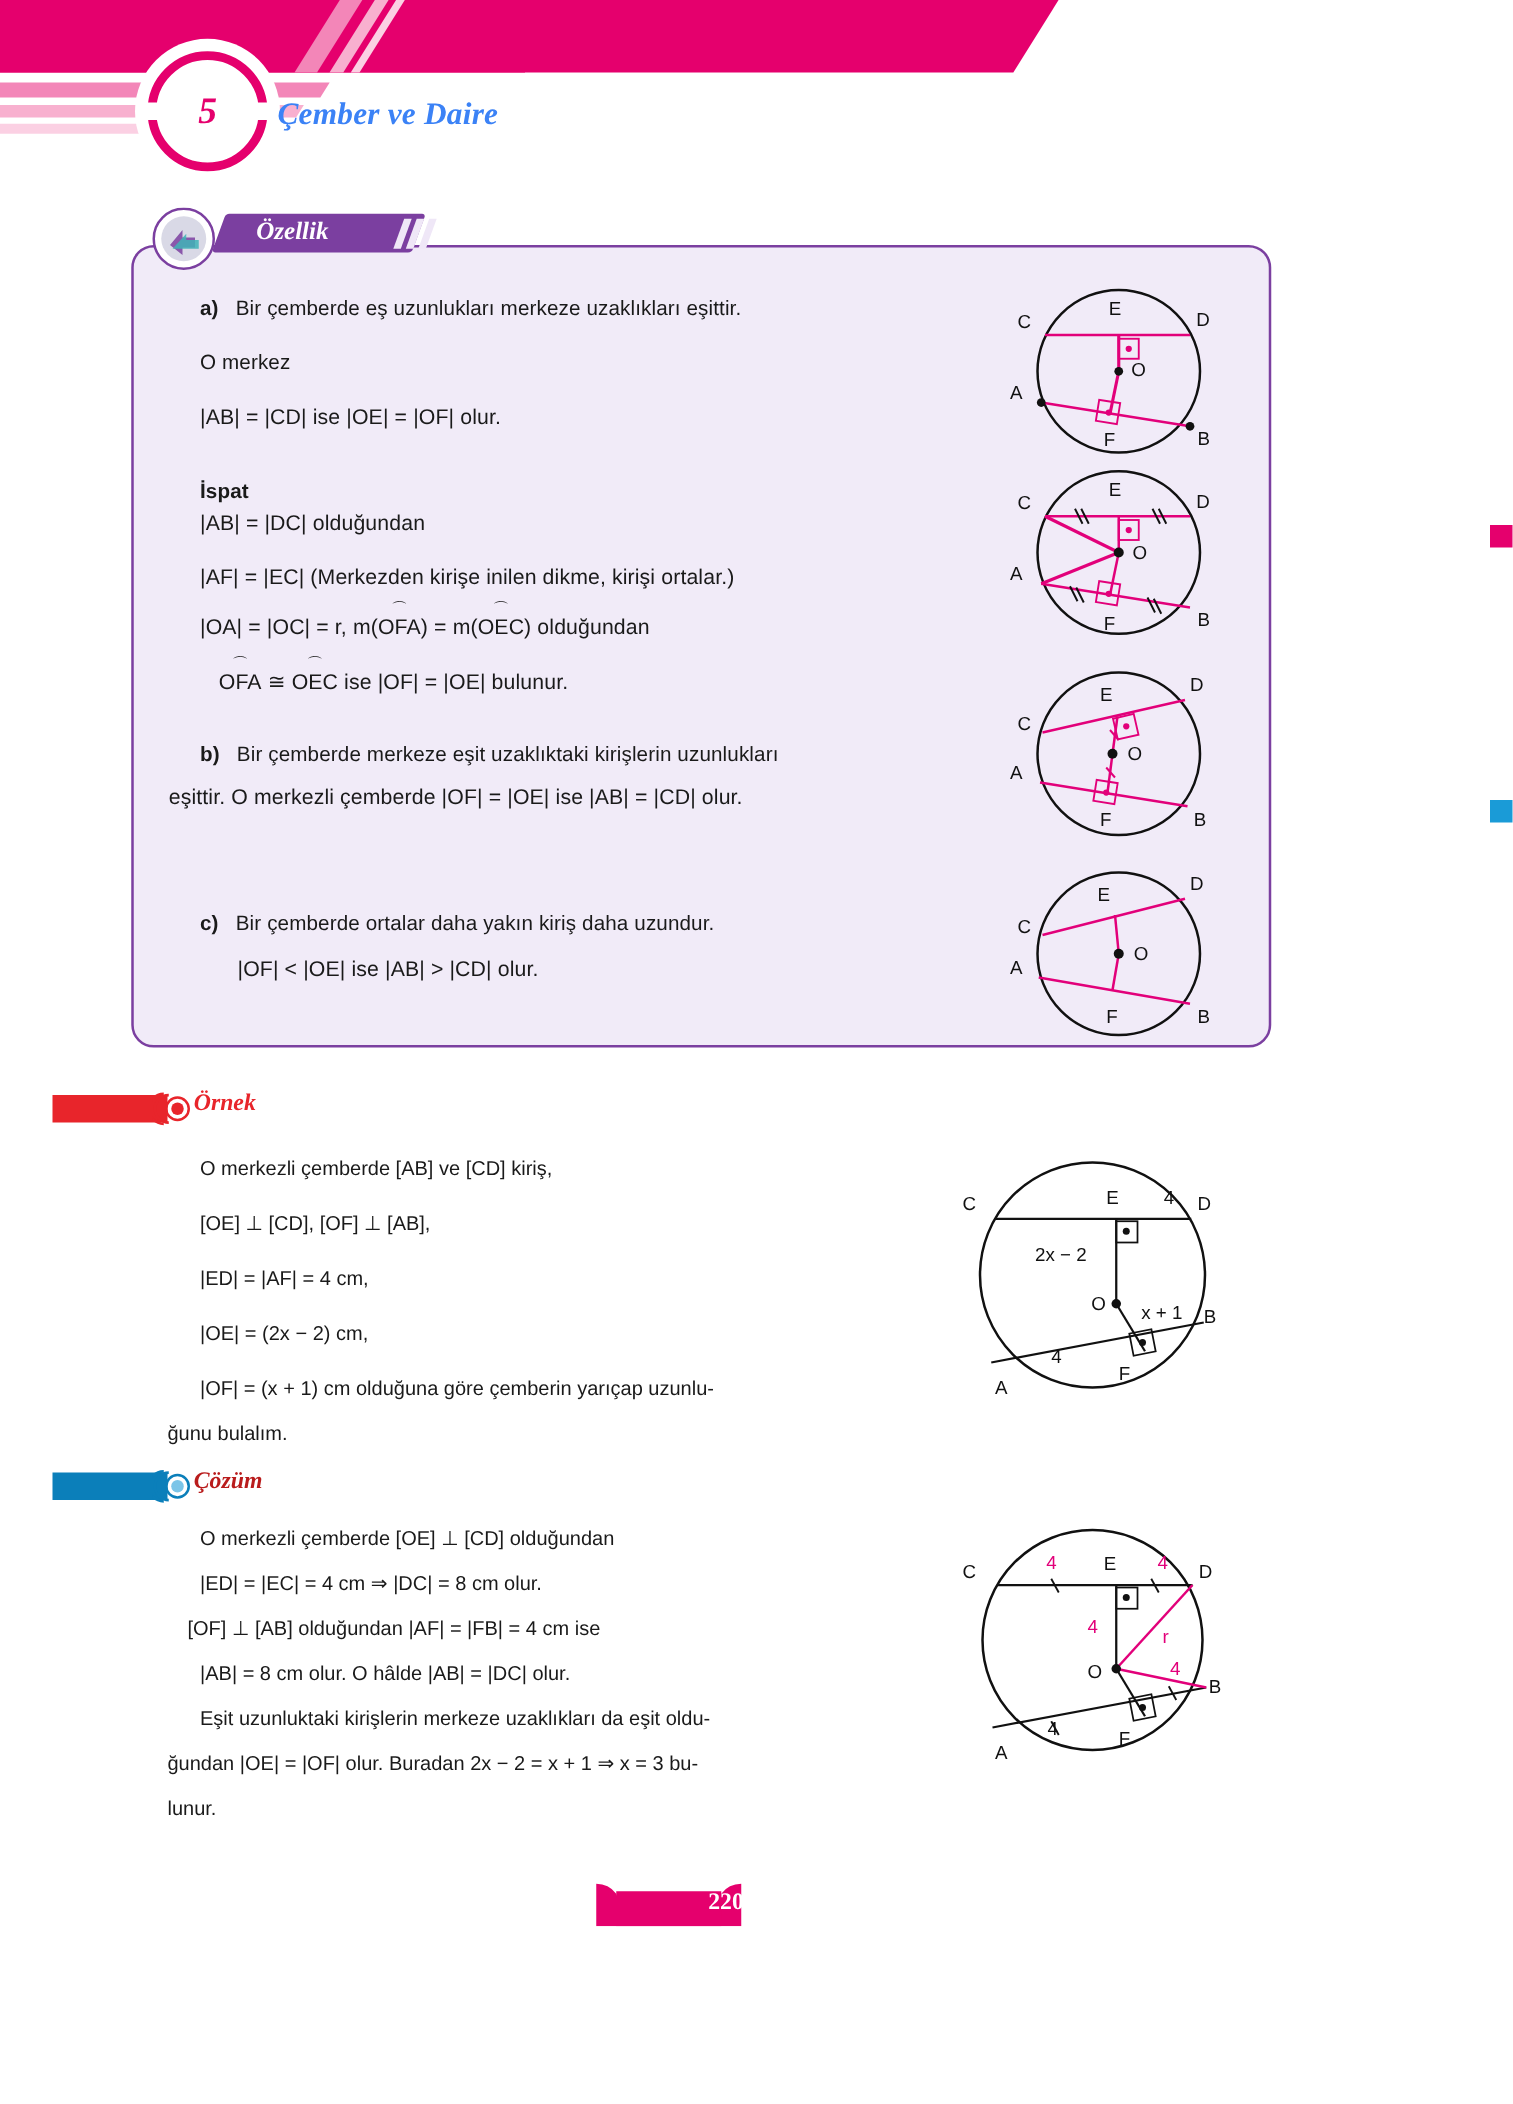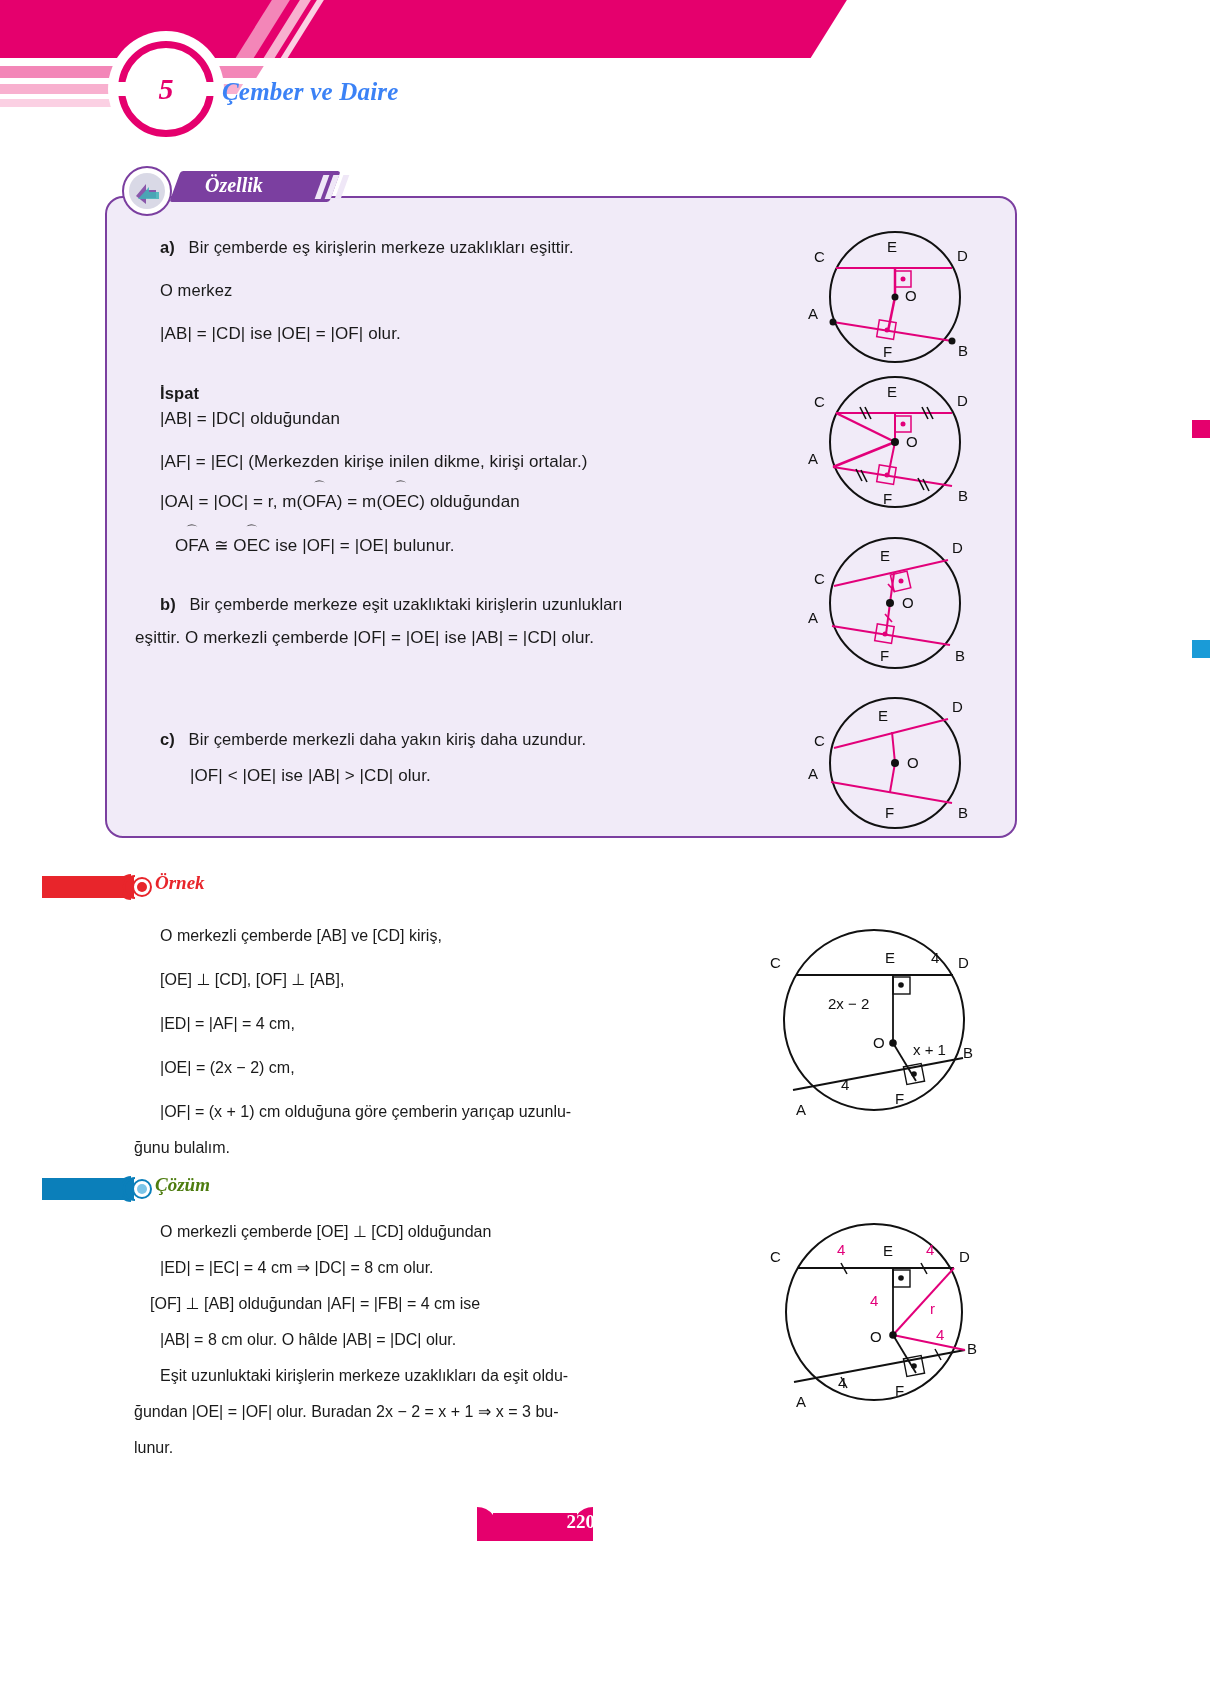--- a/index.html
+++ b/index.html
@@ -50,21 +50,21 @@
   .abs{font-size:17px;}
 
   
   .sec-bar{position:absolute;height:22px;}
   .sec-bar.red{left:42px;background:#e8252b;width:92px;}
   .sec-bar.blue{left:42px;background:#0b7fba;width:92px;}
   .sec-rings{position:absolute;width:30px;height:30px;}
   .sec-label{position:absolute;font-size:19px;font-weight:bold;font-style:italic;
       font-family:"Liberation Serif",serif;}
   .sec-label.red{color:#e8252b;}
-  .sec-label.blue{color:#4d7c0f;}
+  .sec-label.blue{color:#b91c1c;}
 
   .body-text{position:absolute;font-size:16px;color:#1a1a1a;line-height:36px;}
 
   
   .pagenum-wrap{position:absolute;left:475px;top:1505px;width:120px;height:36px;}
   .pagenum-txt{position:absolute;left:475px;top:1511px;width:120px;text-align:right;color:#fff;
       font-size:19px;font-weight:bold;font-family:"Liberation Serif",serif;}
   
   .side-mark{position:absolute;right:0;width:18px;height:18px;}
   .sm1{top:420px;background:#e5006d;}
@@ -106,21 +106,21 @@
 
 <svg class="ozellik-icon" viewBox="0 0 62 50">
   <circle cx="31" cy="25" r="24" fill="#ffffff" stroke="#7b3fa0" stroke-width="2"></circle>
   <circle cx="31" cy="25" r="18" fill="#d9d9e6"></circle>
   <path d="M20 30 L30 18 L30 24 L40 24 L40 32 L30 32 L30 38 Z" fill="#7b3fa0" opacity="0.85"></path>
   <path d="M22 33 L33 21 L33 26 L43 26 L43 33 Z" fill="#3fb3b6" opacity="0.85"></path>
 </svg>
 
 <div class="otext" style="top:238px;">
   <span class="bold">a)</span>
-  <span style="margin-left:9px">Bir çemberde eş kirişlerin merkeze uzaklıkları eşittir.</span>
+  <span style="margin-left:9px">Bir çemberde eş uzunlukları merkeze uzaklıkları eşittir.</span>
 </div>
 <div class="otext" style="top:281px;">O merkez</div>
 <div class="otext abs" style="top:324px;">|AB| = |CD| ise |OE| = |OF| olur.</div>
 <div class="otext bold" style="top:384px;">İspat</div>
 <div class="otext abs" style="top:409px;">|AB| = |DC| olduğundan</div>
 <div class="otext abs" style="top:452px;">|AF| = |EC| (Merkezden kirişe inilen dikme, kirişi ortalar.)</div>
 
 <div class="otext abs" style="top:492px;">
   <span>|OA| = |OC| = r, m(</span><span style="position:relative;display:inline-block;"><span style="position:absolute;left:0;top:-9px;width:100%;text-align:center;font-size:13px;line-height:8px;">⌒</span><span>OFA</span></span><span>) = m(</span><span style="position:relative;display:inline-block;"><span style="position:absolute;left:0;top:-9px;width:100%;text-align:center;font-size:13px;line-height:8px;">⌒</span><span>OEC</span></span><span>) olduğundan</span>
 </div>
@@ -133,21 +133,21 @@
 </div>
 
 <div class="otext" style="top:595px;width:560px;text-align:justify;">
   <span class="bold">b)</span>
   <span style="margin-left:9px">Bir çemberde merkeze eşit uzaklıktaki kirişlerin uzunlukları</span>
 </div>
 <div class="otext abs" style="top:628px;left:135px;">eşittir. O merkezli çemberde |OF| = |OE| ise |AB| = |CD| olur.</div>
 
 <div class="otext" style="top:730px;">
   <span class="bold">c)</span>
-  <span style="margin-left:9px">Bir çemberde merkezli daha yakın kiriş daha uzundur.</span>
+  <span style="margin-left:9px">Bir çemberde ortalar daha yakın kiriş daha uzundur.</span>
 </div>
 <div class="otext abs" style="top:766px;left:190px;">|OF| &lt; |OE| ise |AB| &gt; |CD| olur.</div>
 
 <svg style="position:absolute;left:800px;top:225px;" width="190" height="145" viewBox="0 0 190 145">
   <circle cx="95" cy="72" r="65" fill="none" stroke="#111" stroke-width="2"></circle>
   <line x1="36" y1="43" x2="152" y2="43" stroke="#e2007a" stroke-width="2"></line>
   <line x1="95" y1="43" x2="95" y2="72" stroke="#e2007a" stroke-width="2.5"></line>
   <rect x="95" y="46" width="16" height="16" fill="none" stroke="#e2007a" stroke-width="1.5"></rect>
   <circle cx="103" cy="54" r="2.5" fill="#e2007a"></circle>
   <line x1="33" y1="97" x2="152" y2="116" stroke="#e2007a" stroke-width="2"></line>

